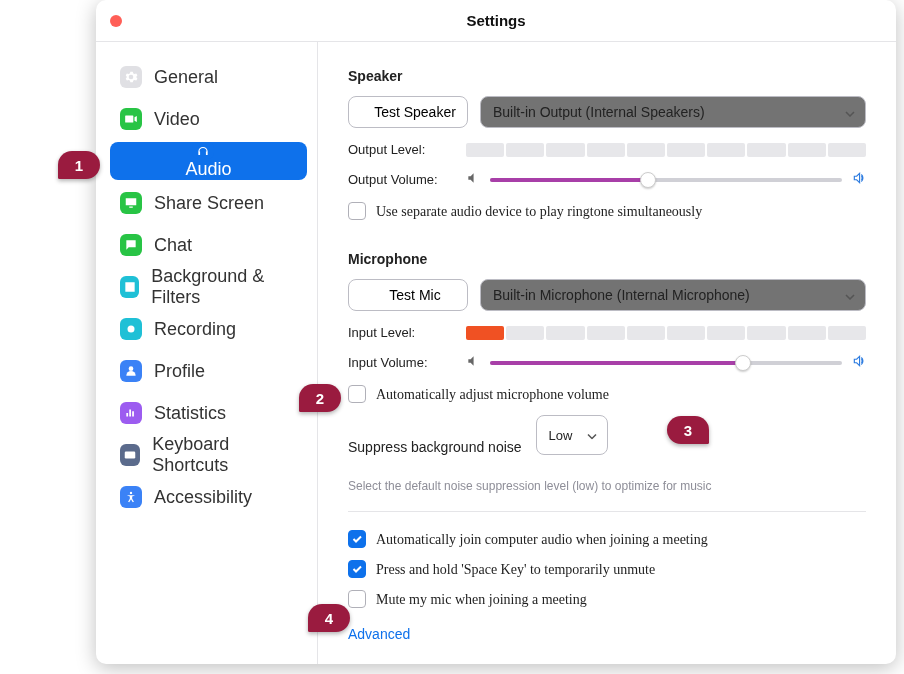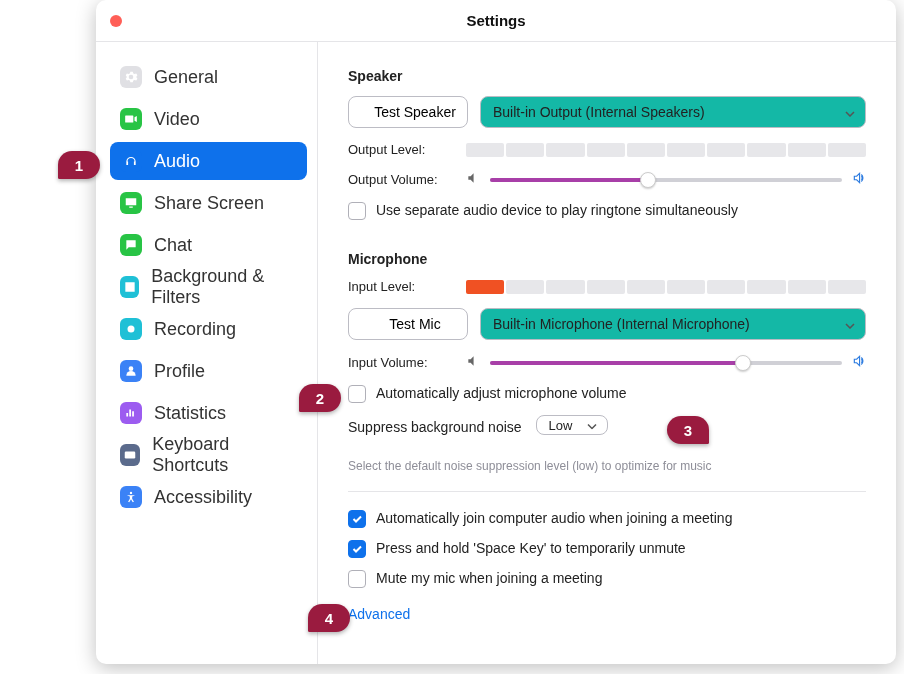--- a/index.html
+++ b/index.html
@@ -6,47 +6,47 @@
   body { font-family: -apple-system, BlinkMacSystemFont, "Segoe UI", Helvetica, Arial, sans-serif; background: #fff; width: 904px; height: 674px; position: relative; }
 
   .window { position: absolute; left: 96px; top: 0; width: 800px; height: 664px; background: #fff; border-radius: 10px; box-shadow: 0 4px 20px rgba(0,0,0,0.25); overflow: hidden; }
   .titlebar { height: 42px; display: flex; align-items: center; justify-content: center; position: relative; border-bottom: 1px solid #e5e5e8; }
   .traffic-close { position: absolute; left: 14px; top: 15px; width: 12px; height: 12px; background: #ff5f57; border-radius: 50%; }
   .title { font-weight: 600; font-size: 15px; color: #111; }
 
   .body { display: flex; height: calc(100% - 42px); }
   .sidebar { width: 222px; padding: 16px 10px 16px 14px; border-right: 1px solid #e5e5e8; }
   .side-item { display: flex; align-items: center; height: 38px; padding: 0 10px; border-radius: 8px; font-size: 18px; color: #333; margin-bottom: 4px; cursor: pointer; }
-  .side-item.active { background: #0e71eb; color: #fff; }
+  .side-item.active { background: #0e71eb; color: #fff; flex-direction: column; }
   .side-icon { width: 22px; height: 22px; border-radius: 6px; margin-right: 12px; display: flex; align-items: center; justify-content: center; }
   .side-icon svg { width: 14px; height: 14px; }
 
   .content { flex: 1; padding: 22px 30px 30px 30px; overflow: auto; font-size: 14px; color: #222; }
   .section-title { font-weight: 600; font-size: 14px; margin-bottom: 12px; margin-top: 4px; }
   .row { display: flex; align-items: center; margin-bottom: 14px; }
   .test-btn { width: 120px; height: 32px; border: 1px solid #bcbcc4; border-radius: 8px; background: #fff; font-size: 14px; cursor: pointer; padding-left: 14px; }
-  .device-select { flex: 1; height: 32px; margin-left: 12px; border: 1px solid #bcbcc4; border-radius: 8px; background: #14b8a6; padding: 0 28px 0 12px; font-size: 14px; display: flex; align-items: center; position: relative; cursor: pointer; }
+  .device-select { flex: 1; height: 32px; margin-left: 12px; border: 1px solid #bcbcc4; border-radius: 8px; background: #737373; padding: 0 28px 0 12px; font-size: 14px; display: flex; align-items: center; position: relative; cursor: pointer; }
   .chev { position: absolute; right: 10px; top: 50%; transform: translateY(-50%); }
   .label-col { width: 118px; font-size: 13px; color: #222; }
   .meter { flex: 1; height: 14px; display: flex; gap: 2px; }
   .meter .seg { flex: 1; background: #e7e7ea; border-radius: 2px; }
   .meter .seg.fill { background: #f05123; }
   .slider-wrap { flex: 1; display: flex; align-items: center; gap: 10px; }
   .slider { flex: 1; height: 4px; background: #d0d0d6; border-radius: 2px; position: relative; }
   .slider .track { position: absolute; left: 0; top: 0; bottom: 0; background: #a83fa8; border-radius: 2px; }
   .slider .thumb { position: absolute; top: 50%; transform: translate(-50%,-50%); width: 16px; height: 16px; background: #fff; border: 1px solid #ccc; border-radius: 50%; box-shadow: 0 1px 2px rgba(0,0,0,0.2); }
   .spk-icon { color: #666; }
 
-  .checkbox-row { display: flex; align-items: flex-start; margin-bottom: 12px; }
+  .checkbox-row { display: flex; align-items: flex-end; margin-bottom: 12px; font-family: Liberation Serif, serif; }
   .cbox { width: 18px; height: 18px; border: 1.5px solid #b0b0b8; border-radius: 4px; margin-right: 10px; display: flex; align-items: center; justify-content: center; cursor: pointer; flex-shrink: 0; }
   .cbox.checked { background: #0e71eb; border-color: #0e71eb; }
   .cbox.checked svg { width: 12px; height: 12px; }
 
   .suppress-row { display: flex; align-items: flex-end; margin-bottom: 24px; }
-  .small-select { height: 20px; margin-left: 14px; border: 1px solid #bcbcc4; border-radius: 8px; background: #fff; padding: 0 28px 0 12px; font-size: 13px; display: flex; align-items: center; position: relative; cursor: pointer; min-width: 72px; }
+  .small-select { height: 40px; margin-left: 14px; border: 1px solid #bcbcc4; border-radius: 8px; background: #fff; padding: 0 28px 0 12px; font-size: 13px; display: flex; align-items: center; position: relative; cursor: pointer; min-width: 72px; }
   .hint { font-size: 12px; color: #8e8e98; margin-bottom: 18px; }
   .divider { height: 1px; background: #e5e5e8; margin: 8px 0 18px 0; }
   .adv-link { color: #0e71eb; font-size: 14px; cursor: pointer; }
 
   
   .marker { position: absolute; width: 42px; height: 28px; background: #9a1b3f; border-radius: 18px 18px 18px 2px; color: #fff; font-weight: 700; display: flex; align-items: center; justify-content: center; font-size: 15px; box-shadow: 0 2px 4px rgba(0,0,0,0.3); z-index: 50; }
   .marker.r { border-radius: 18px 18px 2px 18px; }
 </style>
 </head>
 <body>
@@ -206,43 +206,43 @@
               </svg></span>
         </div>
       </div>
       <div class="checkbox-row">
         <div class="cbox"></div>
         <span>Use separate audio device to play ringtone simultaneously</span>
       </div>
 
       <div class="section-title" style="margin-top:31px">Microphone</div>
       <div class="row">
-        <div class="label-col">Input Level:</div>
-        <div class="meter">
-          <div class="seg fill"></div>
-            <div class="seg"></div>
-            <div class="seg"></div>
-            <div class="seg"></div>
-            <div class="seg"></div>
-          <div class="seg"></div>
-            <div class="seg"></div>
-            <div class="seg"></div>
-            <div class="seg"></div>
-            <div class="seg"></div>
-        </div>
-      </div>
-      <div class="row">
         <button class="test-btn">Test Mic</button>
         <div class="device-select">
           <span>Built-in Microphone (Internal Microphone)</span>
           <span class="chev">
             <svg width="10" height="6" viewBox="0 0 10 6">
                 <path d="M1 1l4 4 4-4" stroke="#555" stroke-width="1.5" fill="none"></path>
               </svg>
           </span>
+        </div>
+      </div>
+      <div class="row">
+        <div class="label-col">Input Level:</div>
+        <div class="meter">
+          <div class="seg fill"></div>
+            <div class="seg"></div>
+            <div class="seg"></div>
+            <div class="seg"></div>
+            <div class="seg"></div>
+          <div class="seg"></div>
+            <div class="seg"></div>
+            <div class="seg"></div>
+            <div class="seg"></div>
+            <div class="seg"></div>
         </div>
       </div>
       <div class="row">
         <div class="label-col">Input Volume:</div>
         <div class="slider-wrap">
           <span class="spk-icon"><svg width="14" height="14" viewBox="0 0 24 24" fill="#666">
                 <path d="M4 9h4l5-5v16l-5-5H4V9z"></path>
               </svg></span>
           <div class="slider">
             <div class="track" style="width:72%"></div>

